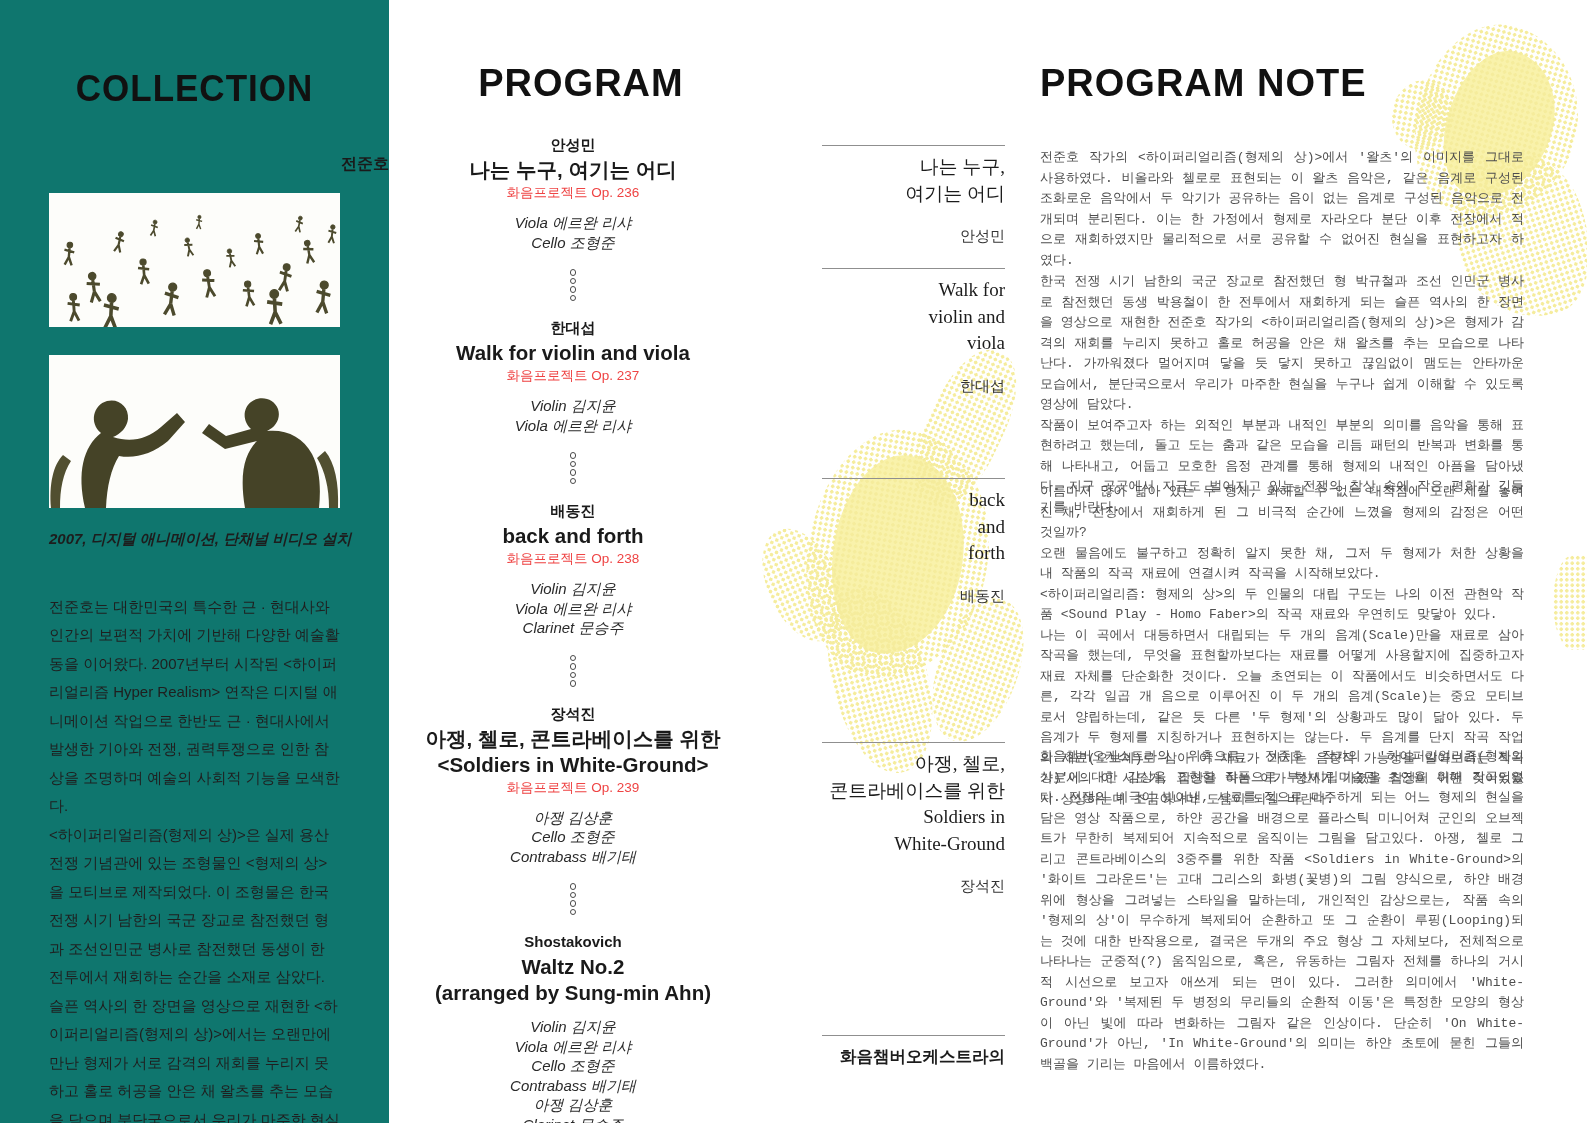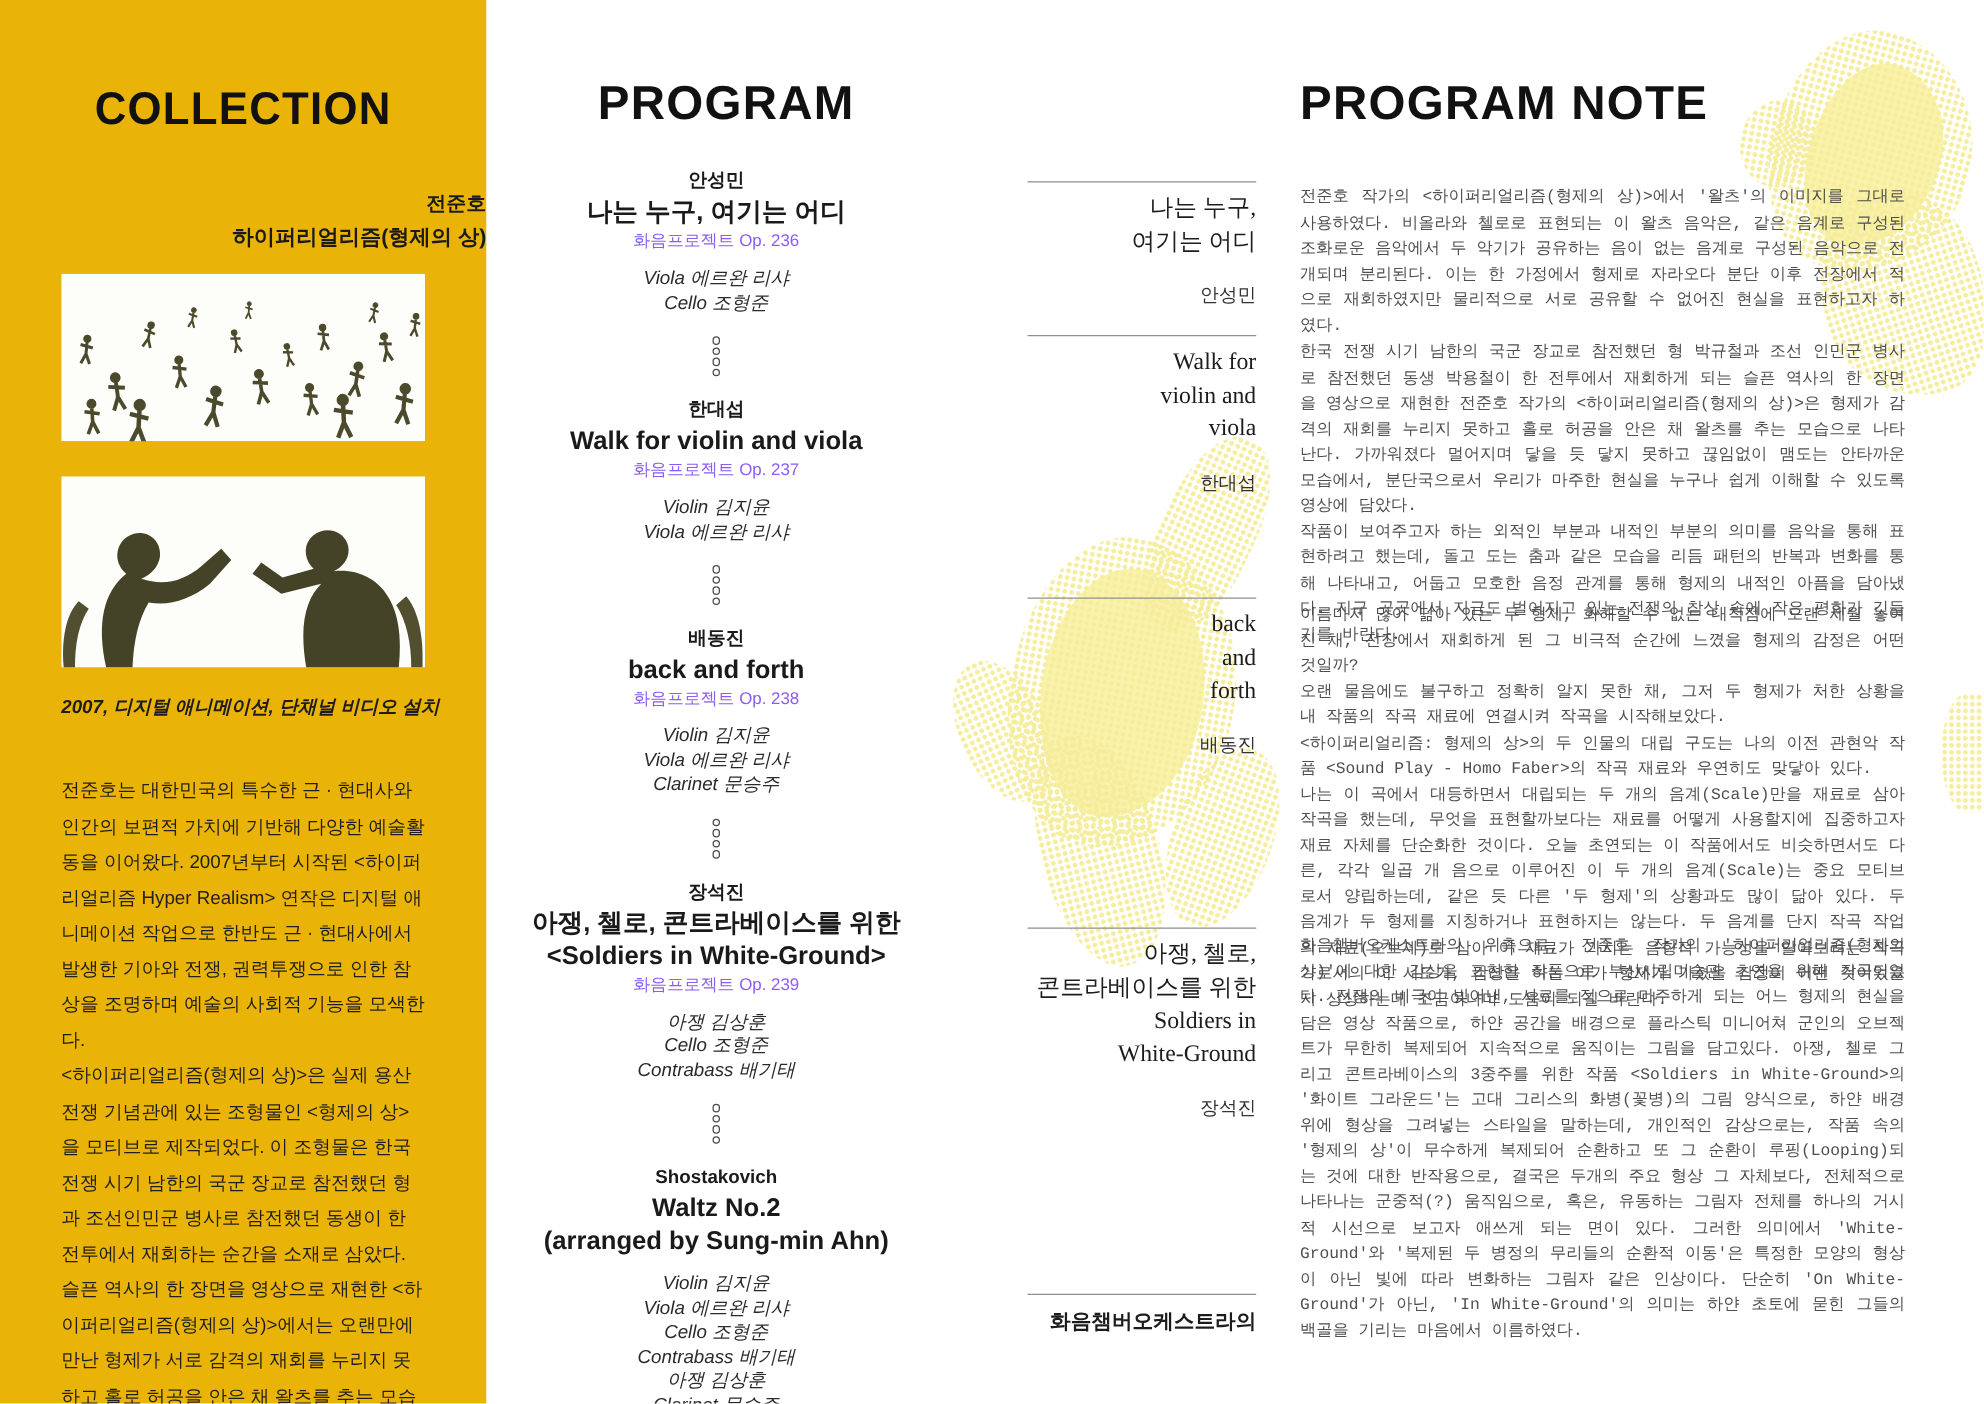--- a/index.html
+++ b/index.html
@@ -11,41 +11,41 @@
   .deco { position:absolute; z-index:0; }
   .ht {
     position:absolute;
     background-image: radial-gradient(#f5ec9c 1.7px, rgba(255,255,255,0) 1.9px);
     background-size:5.5px 5.5px;
   }
   .solid { position:absolute; background:#f9f2ab; }
   
   .left-panel {
     position:absolute; left:0; top:0; width:389px; height:1123px;
-    background:#eab308; z-index:1;
+    background:#0f766e; z-index:1;
   }
   .stencil { font-weight:700; letter-spacing:1px; margin:0; color:#111; }
   .collection-h { text-align:center; font-size:35px; margin-top:68px; transform:scaleY(1.05); }
   .artist-block { text-align:right; margin-top:44px; line-height:1.55; }
   .artist { font-size:16px; font-weight:700; }
   .work { font-size:17px; font-weight:700; }
   .artwork { display:block; margin:16px auto 0; width:291px; height:134px; }
   .artwork2 { margin-top:28px; height:153px; }
   .caption { margin:22px 0 0 49px; font-size:15px; font-weight:600; color:#1d1d1d;font-style:italic; }
   .description {
     margin:44px 47px 0 49px; font-size:15px; line-height:28.5px; color:#1f1f1f;
     white-space:pre-line;
   }
   
   .mid-panel { position:absolute; left:389px; top:0; width:368px; z-index:1; text-align:center; }
   .program-h { font-size:38px; margin-top:62px;margin-left:16px; }
   .p-item { margin-top:0; }
   .composer { font-size:15px; font-weight:700; line-height:20px; }
   .p-title { font-size:20.5px; font-weight:700; line-height:26px; margin-top:2px; white-space:pre-line; }
-  .opus { font-size:13.5px; font-weight:500; line-height:18px; margin-top:1px; color:#8b5cf6; }
+  .opus { font-size:13.5px; font-weight:500; line-height:18px; margin-top:1px; color:#ef4444; }
   .performers { margin-top:11px; font-size:15px; font-style:italic; line-height:19.5px; color:#2a2a2a; white-space:pre-line; }
   .sep { display:flex; flex-direction:column; align-items:center; gap:2px; margin:17px 0; }
   .sep i { display:block; width:4.5px; height:4.5px; border:1.3px solid #4a4a4a; border-radius:50%; background:transparent; }
   .first-gap { margin-top:30px; }
   
   .right-panel { position:absolute; left:0; top:0; width:1587px; height:1123px; z-index:1; pointer-events:none; }
   .note-h { position:absolute; left:1040px; top:62px; font-size:38px; }
   .note-label {
     position:absolute; left:822px; width:183px; text-align:right;
     border-top:1px solid #8f8f8f; padding-top:8px;
@@ -81,21 +81,20 @@
     <div class="ht" style="left:55px; top:240px; width:95px; height:190px; border-radius:45% 55% 50% 50% / 48% 52% 50% 50%; transform:rotate(-14deg);"></div>
     <div class="ht" style="left:160px; top:250px; width:80px; height:150px; border-radius:50%; transform:rotate(20deg);"></div>
     <div class="ht" style="left:-10px; top:180px; width:70px; height:120px; border-radius:50%; transform:rotate(-25deg);"></div>
   </div>
 
   <aside class="left-panel">
     <h1 class="stencil collection-h">COLLECTION</h1>
 
     <div class="artist-block">
       <div class="artist">전준호</div>
-      <div class="work">하이퍼리얼리즘(형제의 상)</div>
     </div>
 
     <svg class="artwork" viewBox="0 0 291 134" xmlns="http://www.w3.org/2000/svg">
       <rect width="291" height="134" fill="#fdfdfa"></rect>
       <defs>
         <g id="sol">
           <circle cx="0" cy="-10" r="2.8"></circle>
           <path d="M0 -7 L0 2 M0 2 L-3.5 10 M0 2 L3.5 10 M-5 -5 L5 -3" stroke-width="2.4" fill="none"></path>
         </g>
       </defs>

